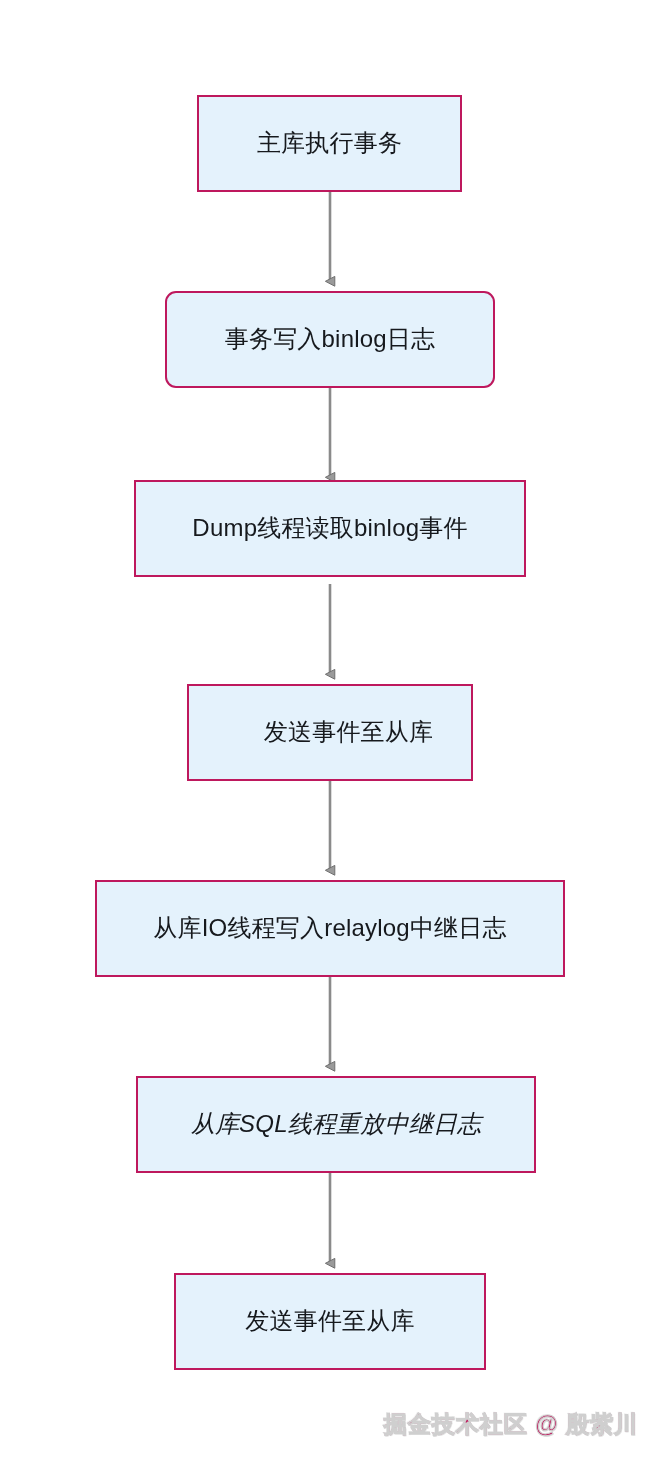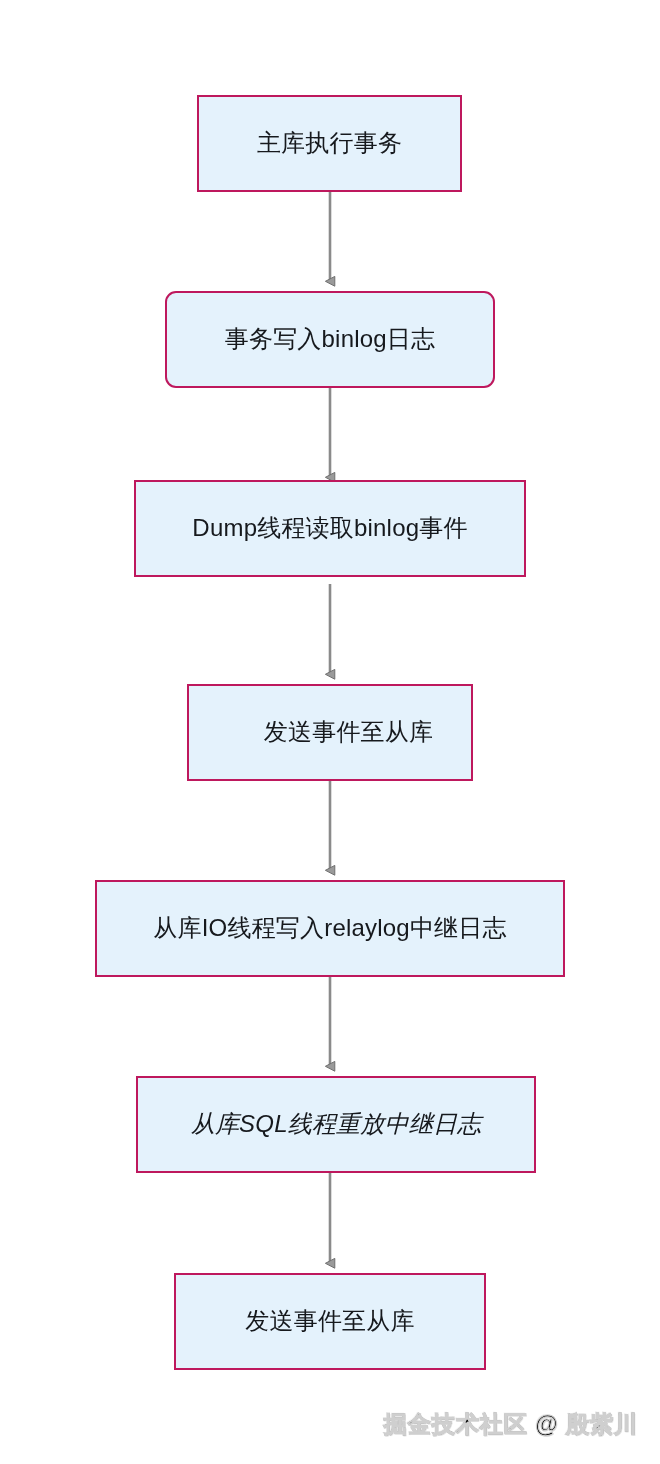--- a/index.html
+++ b/index.html
@@ -62,21 +62,21 @@
   }
 
   
   .watermark {
     position: absolute;
     right: 22px;
     bottom: 24px;
     font-size: 23px;
     font-weight: 700;
     letter-spacing: 1px;
-    color: #000000;
+    color: #be185d;
     -webkit-text-stroke: 1px #cfcfcf;
     text-shadow:
        1px  1px 0 #e2e2e2,
       -1px -1px 0 #f2f2f2,
        0    1px 0 #dedede;
     user-select: none;
     white-space: nowrap;
   }
 </style>
 </head>

